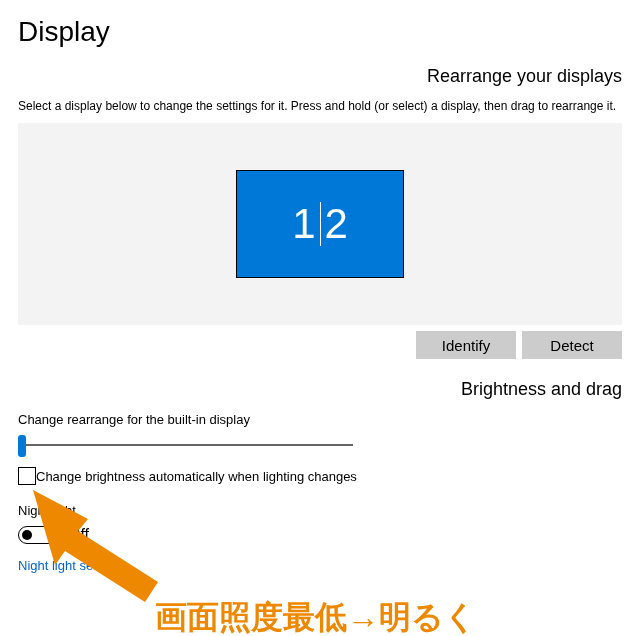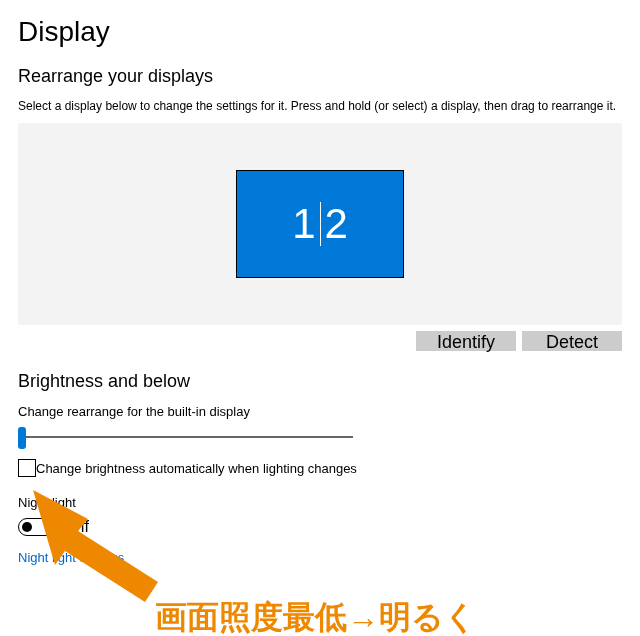--- a/index.html
+++ b/index.html
@@ -7,21 +7,21 @@
     margin: 0; padding: 0;
     width: 640px; height: 636px;
     font-family: "Segoe UI", "Yu Gothic", sans-serif;
     background: #fff;
     color: #000;
     overflow: hidden;
     position: relative;
   }
   .page { padding: 12px 18px 0 18px; }
   .page-title { font-size: 28px; font-weight: 400; margin: 4px 0 18px 0; }
-  .section-title { font-size: 18px; font-weight: 400; margin: 0 0 12px 0; }
+  .section-title { font-size: 18px; font-weight: 400; margin: 0 0 12px 0; text-align: right; }
   .hint { font-size: 12px; color: #000; margin-bottom: 10px; }
   .arrange-area {
     background: #f3f3f3;
     width: 100%;
     height: 202px;
     display: flex;
     align-items: center;
     justify-content: center;
   }
   .display-tile {
@@ -34,24 +34,24 @@
     font-weight: 300;
     user-select: none;
   }
   .sep { width: 1px; height: 44px; background: #fff; margin: 0 4px; }
   .btn-row {
     display: flex; justify-content: flex-end;
     gap: 6px;
     margin: 6px 0 20px 0;
   }
   .win-btn {
-    width: 100px; height: 20px;
+    width: 100px; height: 28px;
     background: #ccc;
     border: none;
-    font-size: 18px;
+    font-size: 15px;
     color: #000;
     cursor: pointer;
   }
   .field-label { font-size: 13px; margin: 10px 0 8px 0; }
   .slider-track {
     position: relative;
     width: 335px; height: 20px;
     margin-bottom: 12px;
   }
   .slider-rail {
@@ -118,21 +118,21 @@
       <span class="sep"></span>
       <span>2</span>
     </div>
   </div>
 
   <div class="btn-row">
     <button class="win-btn">Identify</button>
     <button class="win-btn">Detect</button>
   </div>
 
-  <div class="section-title">Brightness and below</div>
+  <div class="section-title">Brightness and drag</div>
 
   <div class="field-label">Change rearrange for the built-in display</div>
   <div class="slider-track">
     <div class="slider-rail"></div>
     <div class="slider-thumb"></div>
   </div>
 
   <div class="checkbox-row">
     <span class="checkbox-box"></span>
     <span>Change brightness automatically when lighting changes</span>

